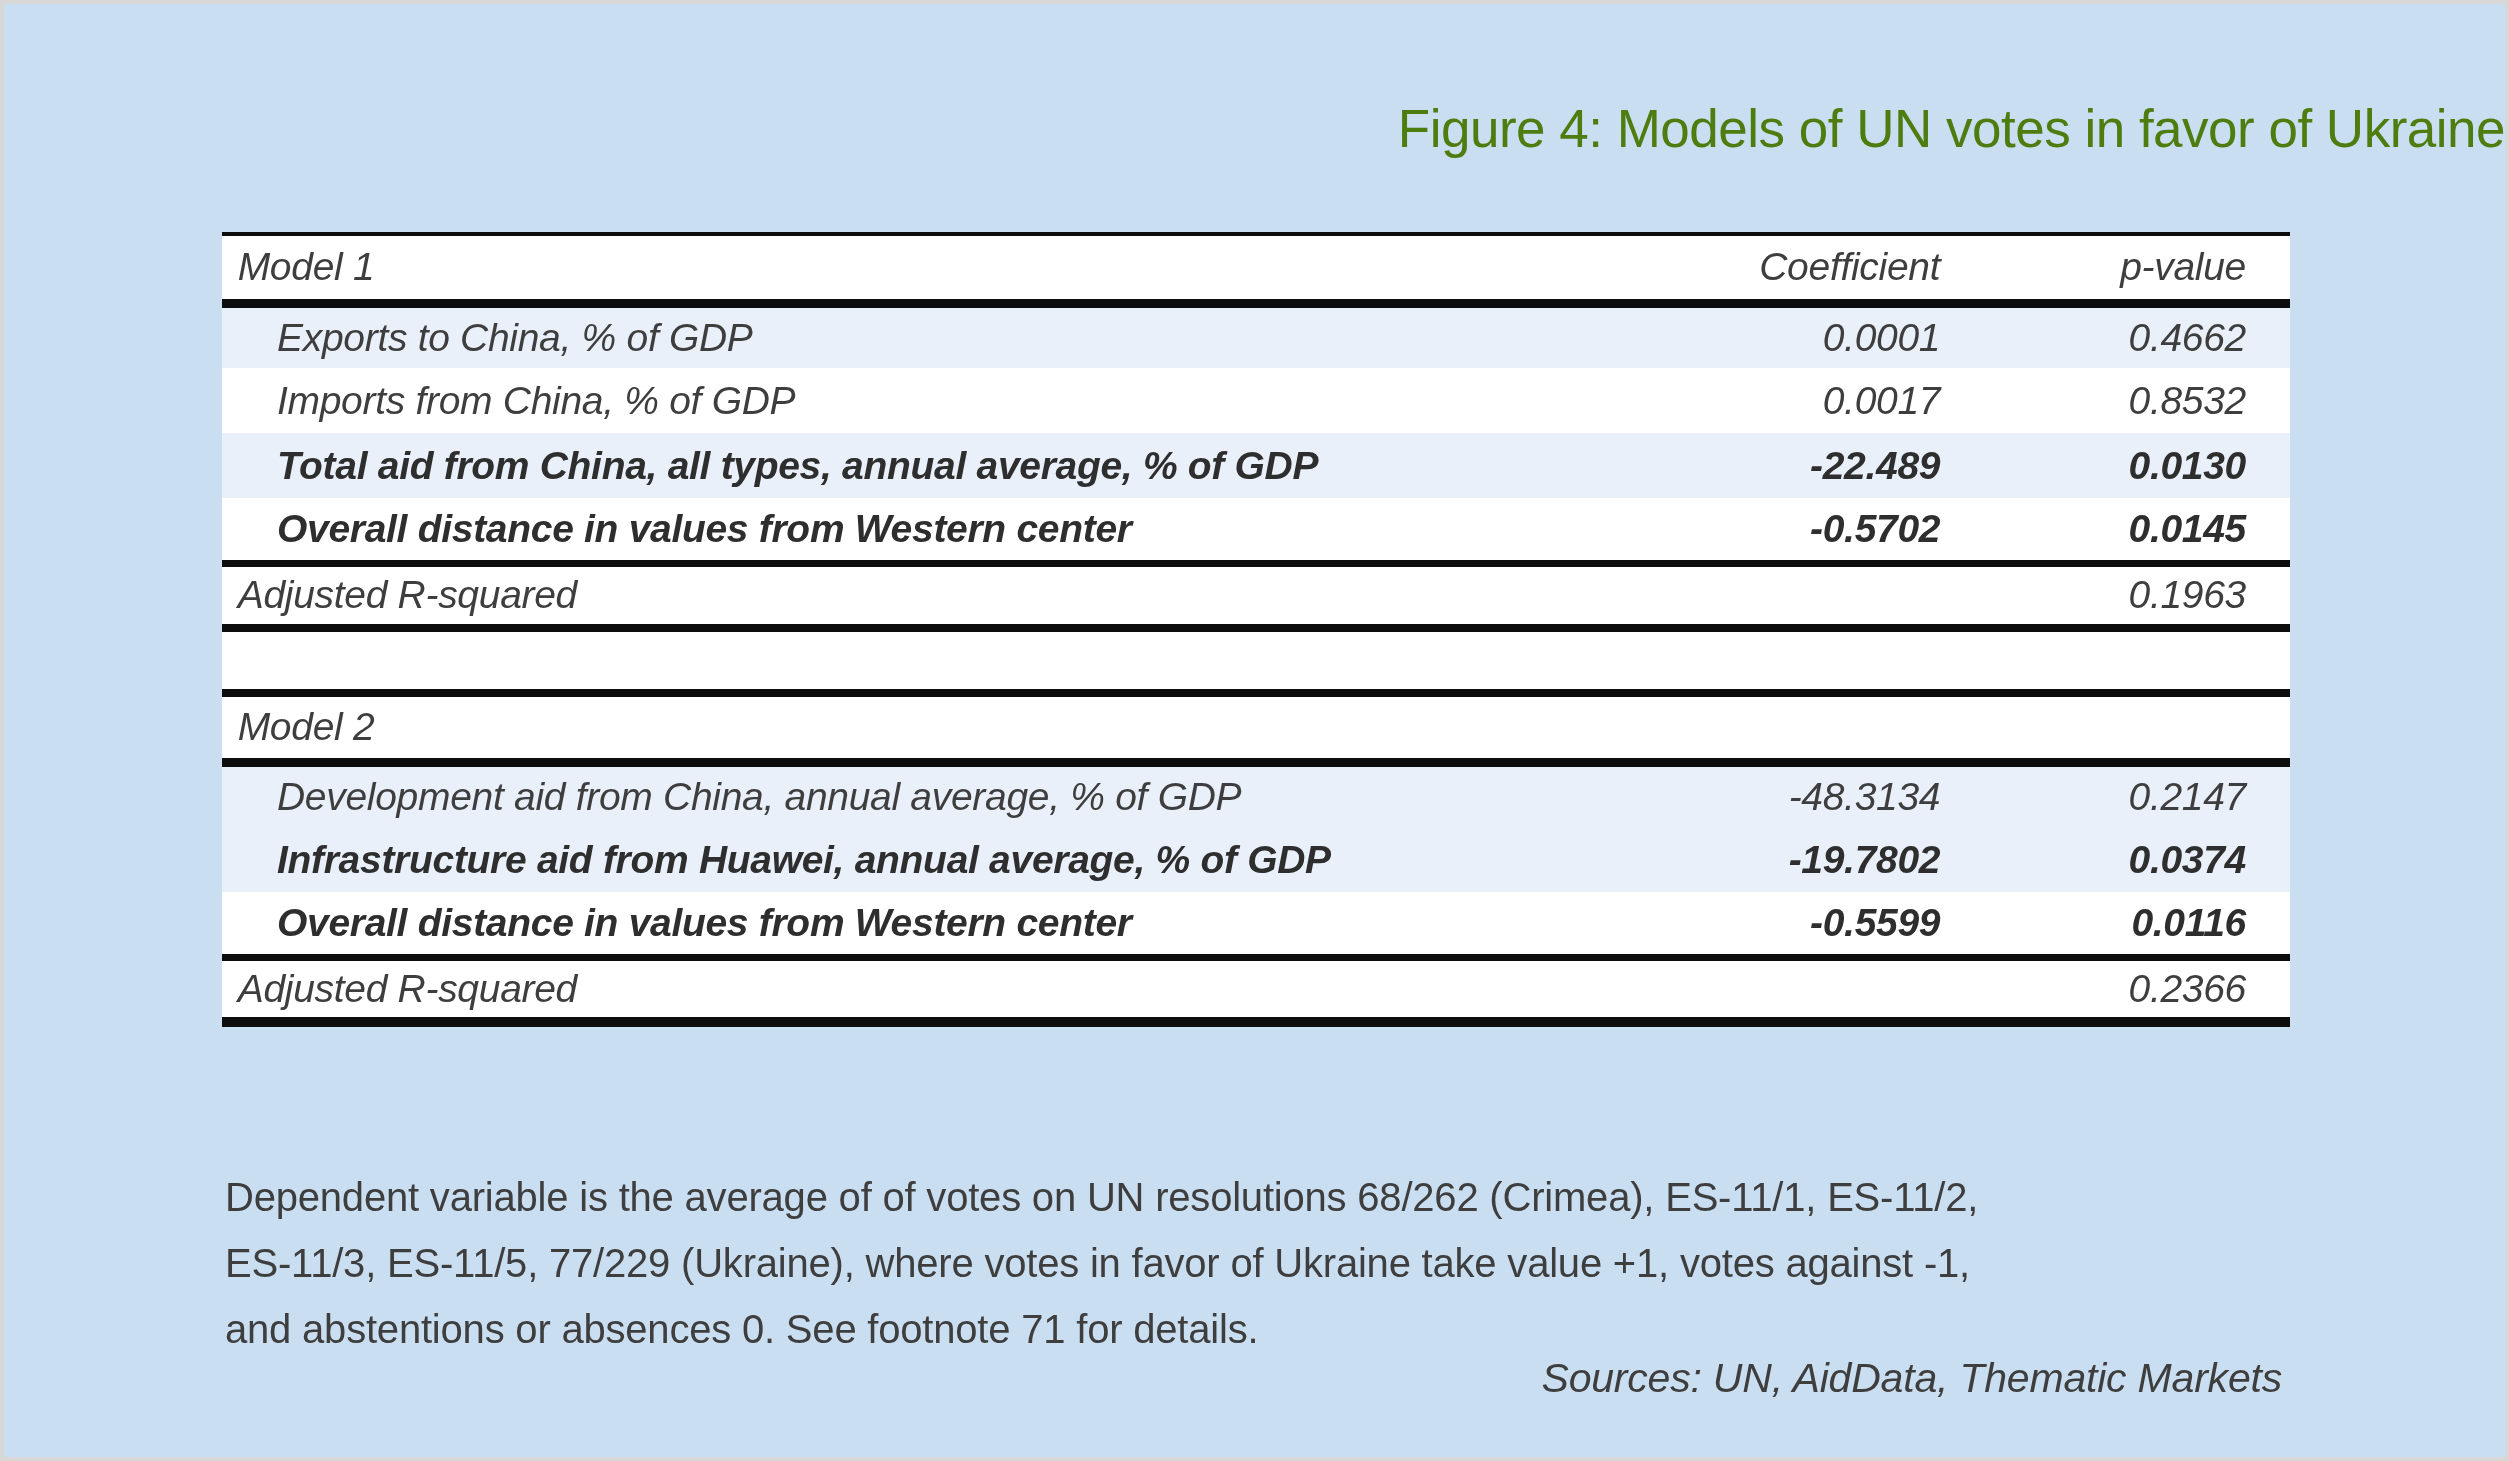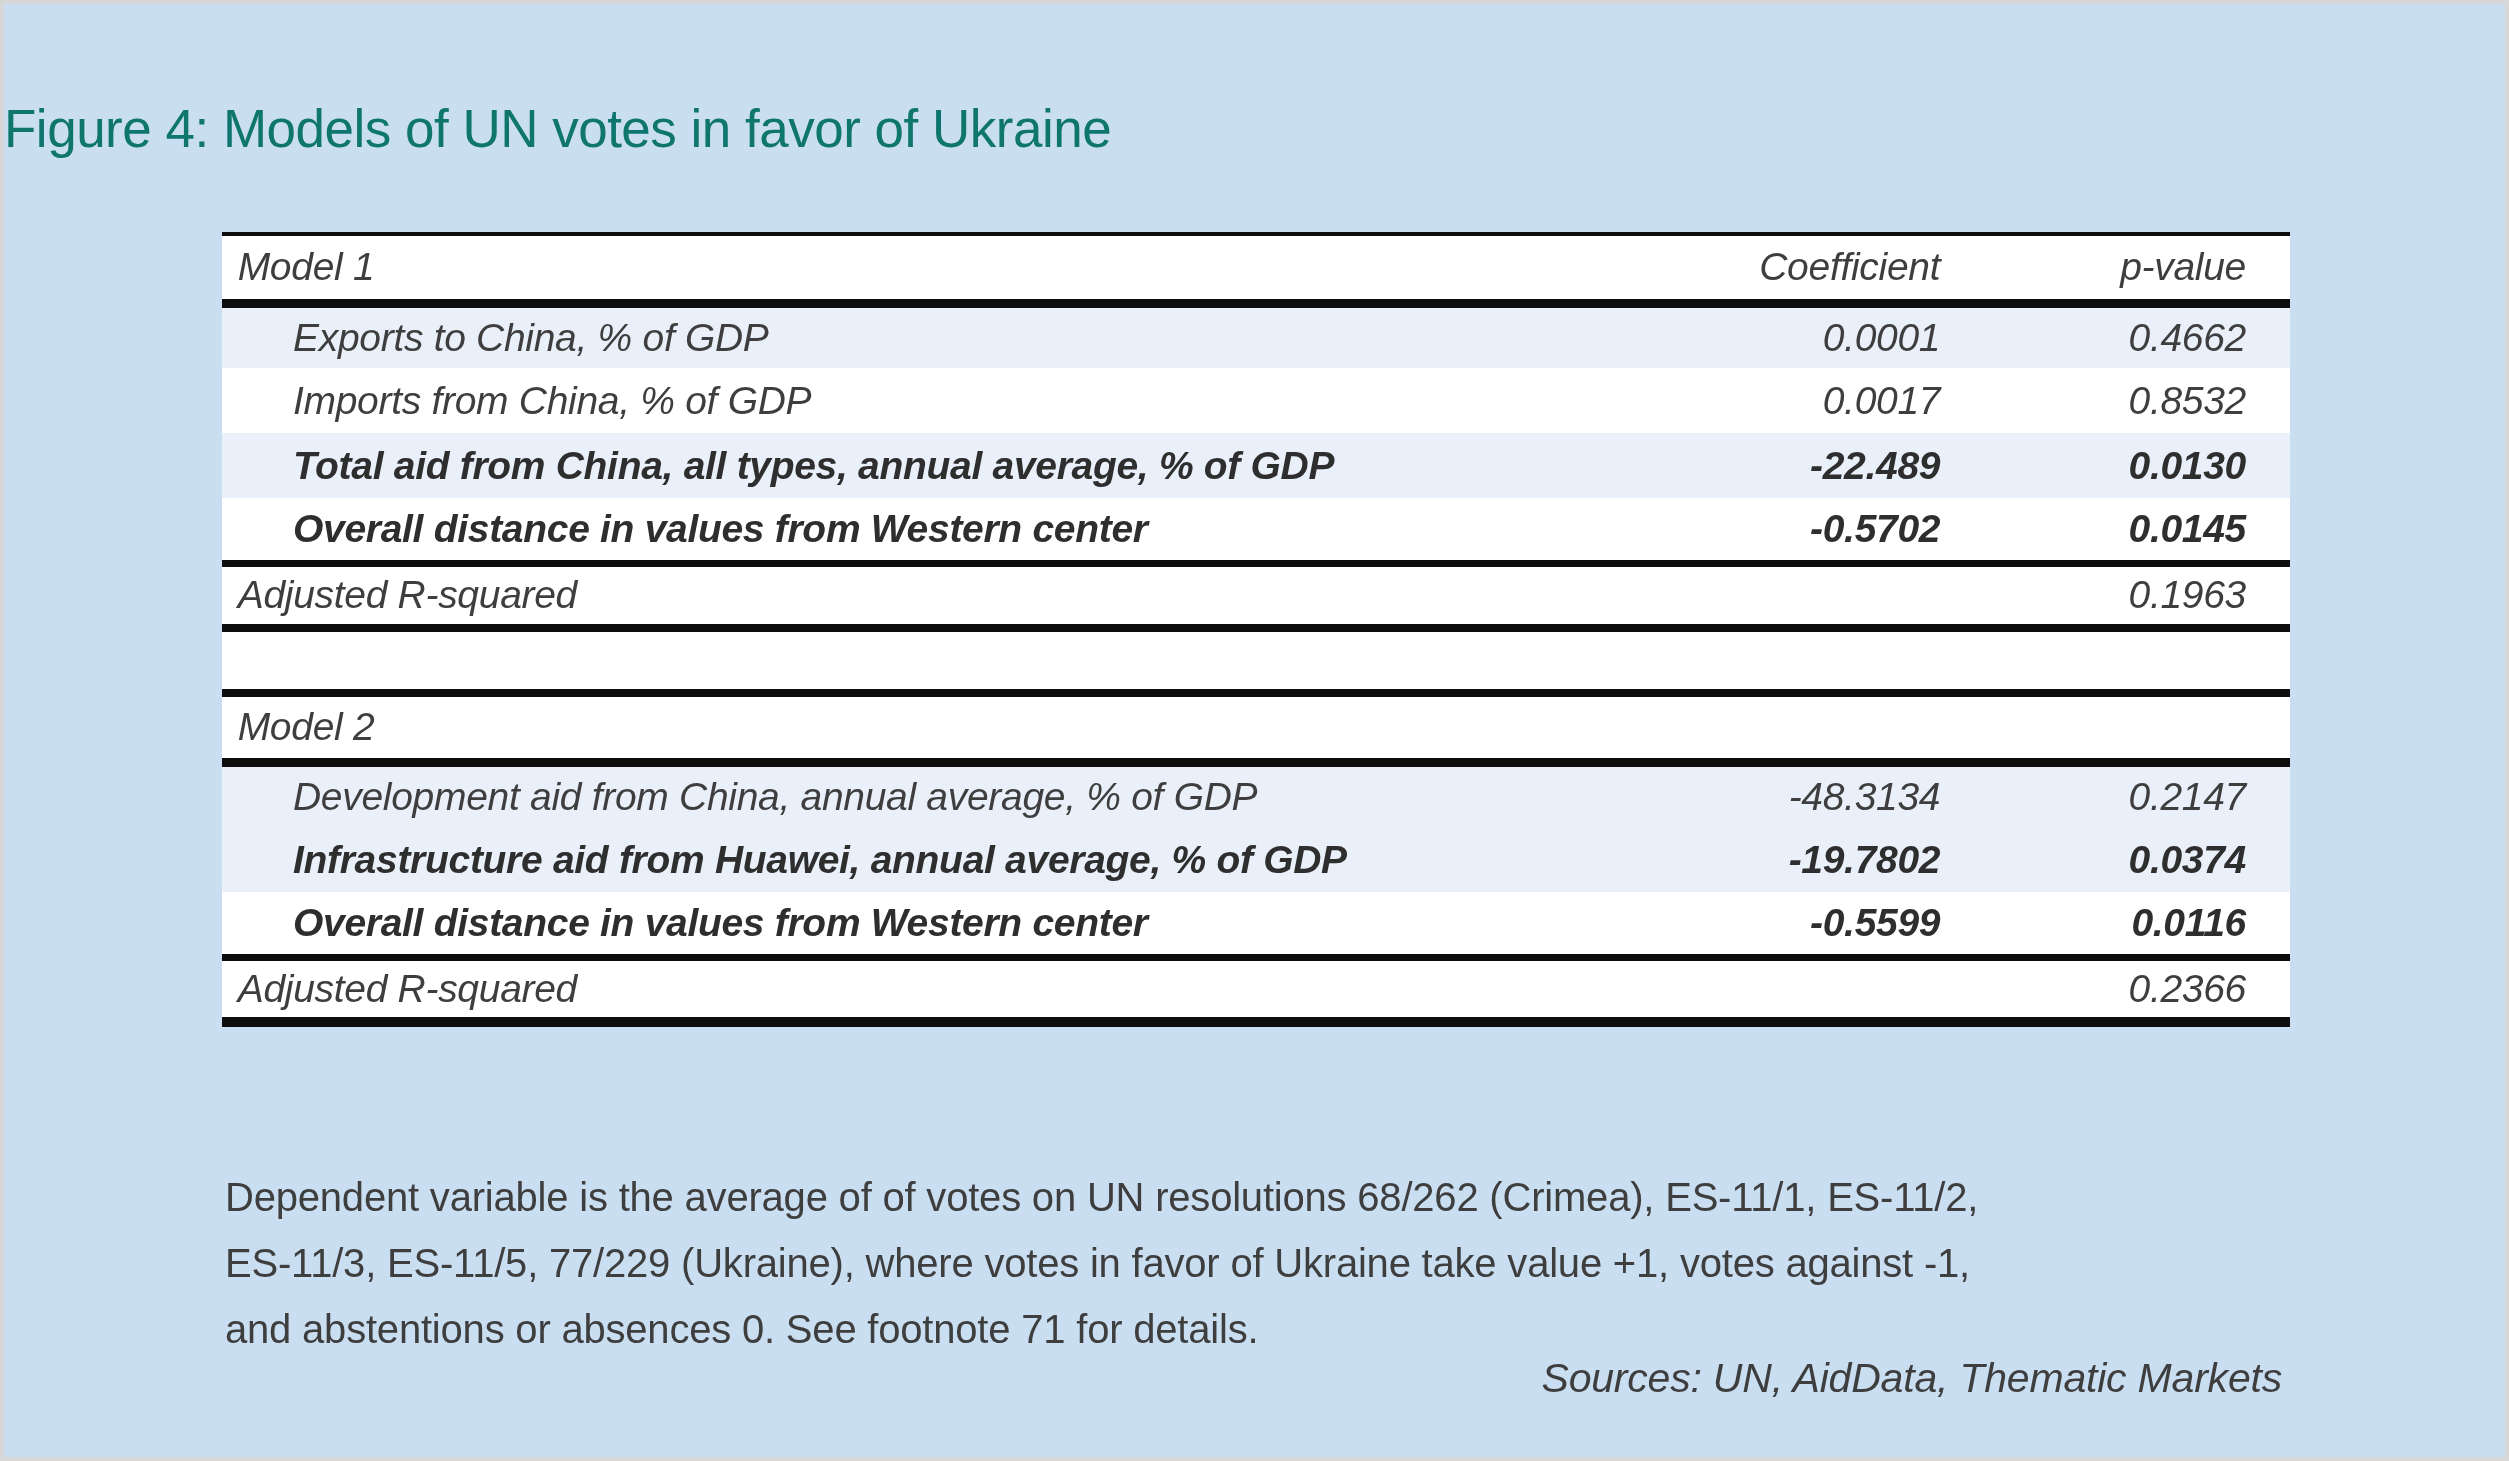--- a/index.html
+++ b/index.html
@@ -11,24 +11,24 @@
   .page {
     width: 2509px;
     height: 1461px;
     background: #cadef1;
     border: 4.9px solid #d7d7d7;
     overflow: hidden;
     position: relative;
   }
   .fig-title {
     margin-top: 94px;
-    text-align: left;
+    text-align: right;
     font-size: 53px;
     letter-spacing: -0.5px;
-    color: #0f766e;
+    color: #4d7c0f;
     font-weight: 400;
   }
   table.model-table {
     position: absolute;
     left: 218px;
     top: 228px;
     width: 2068px;
     border-collapse: collapse;
     background: #0c4a6e;
     border-top: 4.9px solid #0d0d0d;
@@ -45,21 +45,21 @@
   }
   tr.header-row { height: 69px; border-bottom: 9.8px solid #0d0d0d; background: #ffffff; }
   tr.var-row { height: 65px; }
   tr.var-row.shaded { background: #e9f0fa; }
   tr.var-row.plain { background: #ffffff; }
   tr.var-row.last { border-bottom: 7.8px solid #0d0d0d; margin-left: 40px; }
   tr.footer-row { height: 65px; background: #ffffff; border-bottom: 8.8px solid #0d0d0d; }
   tr.footer-row.final { border-bottom: 10.8px solid #0d0d0d; }
   tr.spacer-row { height: 65px; background: #ffffff; border-bottom: 8.8px solid #0d0d0d; }
   td.label { text-align: left; padding-left: 15.7px; }
-  td.label.indent { padding-left: 71px; }
+  td.label.indent { padding-left: 55px; }
   td.num-coef { text-align: right; padding-right: 11.8px; }
   td.num-pval { text-align: right; padding-right: 44px; }
   tr.bold td { font-weight: 700; color: #2e2e2e; }
   .notes {
     position: absolute;
     left: 221px;
     top: 1160px;
     width: 2088px;
     font-size: 40px;
     line-height: 66px;

